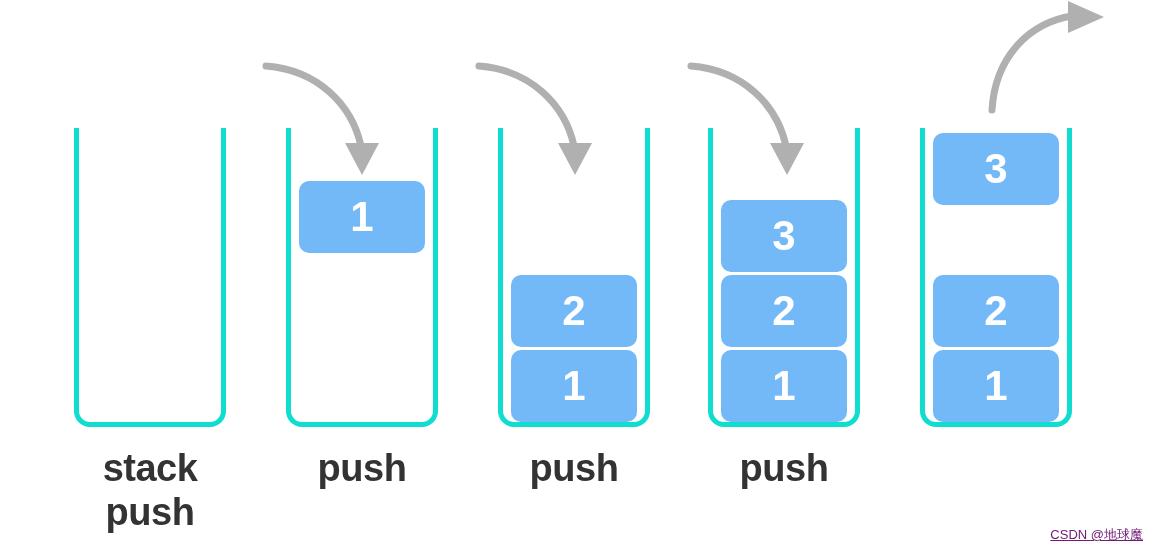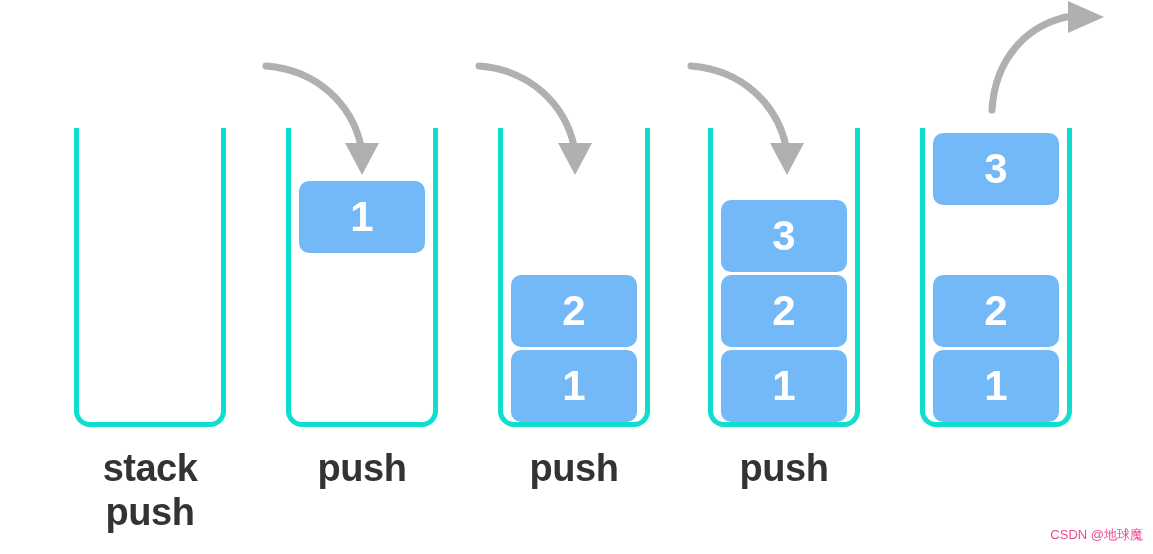--- a/index.html
+++ b/index.html
@@ -94,23 +94,24 @@
     width: 1153px;
     height: 554px;
     pointer-events: none;
   }
 
   .watermark {
     position: absolute;
     right: 10px;
     bottom: 10px;
     font-size: 13px;
-    color: #ec4899;
+    color: #701a75;
     font-family: "Liberation Sans", sans-serif;
     white-space: nowrap;
+    text-decoration: underline;
   }
 </style>
 </head>
 <body>
 
 <div id="canvas">
 
   <div class="col" style="left:70px;">
     <div class="container-shape"></div>
     <div class="blocks-area"></div>

